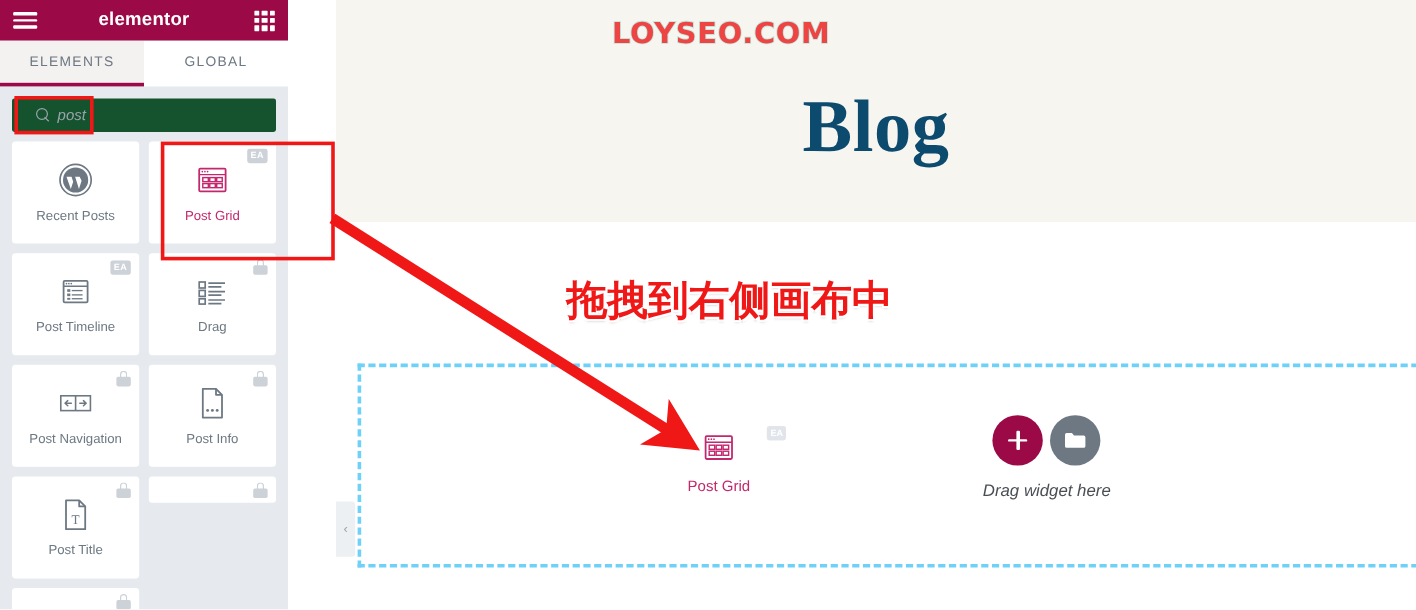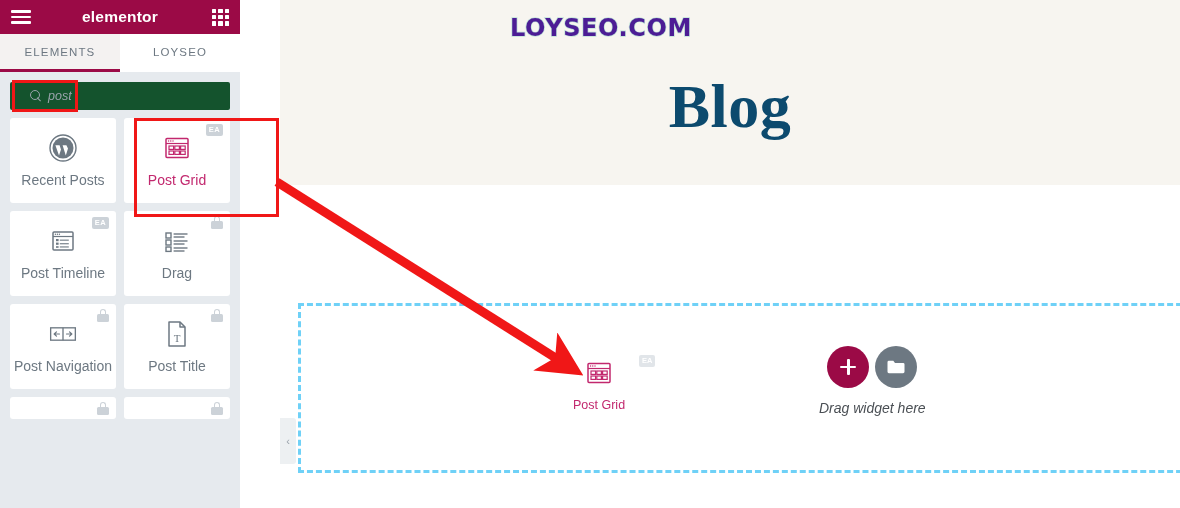--- a/index.html
+++ b/index.html
@@ -68,21 +68,21 @@
   
   #widgets {
     padding: 0 10px; display: grid;
     grid-template-columns: 1fr 1fr; gap: 8px;
   }
   .widget {
     background: #fff; border-radius: 3px; height: 85px;
     position: relative; display: flex; flex-direction: column;
     align-items: center; justify-content: center; gap: 9px; cursor: pointer;
   }
-  .widget .wlabel { font-size: 14px; color: #6d7882; }
+  .widget .wlabel { font-size: 11px; color: #6d7882; }
   .widget.pg .wlabel { color: #c2286e; }
   .badge-ea {
     position: absolute; right: 7px; top: 6px;
     background: #ccd2d8; color: #fff; font-size: 7.5px; font-weight: bold;
     letter-spacing: .4px; border-radius: 2px; padding: 2px 3px; line-height: 1;
   }
   .badge-lock { position: absolute; right: 7px; top: 5px; width: 12px; height: 13px; }
   .lock-body { position: absolute; left: 0; bottom: 0; width: 12px; height: 8px; background: #ccd2d8; border-radius: 1.5px; }
   .lock-shackle {
     position: absolute; left: 3px; top: 0; width: 6px; height: 6px;
@@ -111,21 +111,21 @@
     height: 185px; background: #f7f5f0;
     display: flex; align-items: center; justify-content: center;
   }
   #blog-title {
     font-family: "Liberation Serif", serif; font-size: 62px; color: #0c4a6e;
     font-weight: bold; letter-spacing: .5px; margin-top: 28px;
   }
   #watermark {
     position: absolute; left: 230px; top: 14px;
     font-size: 24px; font-weight: bold; letter-spacing: .6px;
-    color: #4c1d95;
+    color: #ef4444;
     -webkit-text-stroke: 1.4px #bfe3d8;
     paint-order: stroke fill;
     font-family: "DejaVu Sans", sans-serif;
   }
   #cn-annot {
     position: absolute; left: 192px; top: 228px;
     font-size: 34px; font-weight: bold; color: #f01717;
     font-family: "DejaVu Sans", sans-serif;
     text-shadow: 1.5px 1.5px 0 #fff, -1.5px 1.5px 0 #fff, 1.5px -1.5px 0 #fff,
                  -1.5px -1.5px 0 #fff, 0 2px 2px rgba(0,0,0,.12);
@@ -186,21 +186,21 @@
           <i></i>
           <i></i>
           <i></i>
           <i></i>
           <i></i>
       </div>
     </div>
 
     <div id="tabs">
       <div class="tab active">ELEMENTS</div>
-      <div class="tab inactive">LOYSEO</div>
+      <div class="tab inactive">GLOBAL</div>
     </div>
 
     <div id="searchwrap">
       <div id="searchbox">
         <span class="mag"></span>
         <span id="search-input">post</span>
       </div>
     </div>
 
     <div id="widgets">
@@ -277,20 +277,34 @@
         </span>
         <svg class="icon" viewBox="0 0 34 22">
           <rect x="3" y="4" width="28" height="14" fill="none" stroke="#6d7882" stroke-width="1.5"></rect>
           <line x1="17" y1="4" x2="17" y2="18" stroke="#6d7882" stroke-width="1.5"></line>
           <path d="M13 11 H7 M9.6 8.6 L7 11 L9.6 13.4" fill="none" stroke="#6d7882" stroke-width="1.4" stroke-linecap="round" stroke-linejoin="round"></path>
           <path d="M21 11 H27 M24.4 8.6 L27 11 L24.4 13.4" fill="none" stroke="#6d7882" stroke-width="1.4" stroke-linecap="round" stroke-linejoin="round"></path>
         </svg>
         <div class="wlabel">Post Navigation</div>
       </div>
 
+      <div class="widget">
+        <span class="badge-lock">
+          <span class="lock-shackle"></span>
+            <span class="lock-body"></span>
+        </span>
+        <svg class="icon" viewBox="0 0 26 30">
+          <path d="M5 3 h11 l5 5 v19 h-16 z" fill="none" stroke="#6d7882" stroke-width="1.5" stroke-linejoin="round"></path>
+          <path d="M16 3 v5 h5" fill="none" stroke="#6d7882" stroke-width="1.5" stroke-linejoin="round"></path>
+          <circle cx="9" cy="21" r="1.2" fill="#6d7882"></circle>
+          <circle cx="13" cy="21" r="1.2" fill="#6d7882"></circle>
+          <circle cx="17" cy="21" r="1.2" fill="#6d7882"></circle>
+        </svg>
+        <div class="wlabel">Post Info</div>
+      </div>
 
       <div class="widget">
         <span class="badge-lock">
           <span class="lock-shackle"></span>
             <span class="lock-body"></span>
         </span>
         <svg class="icon" viewBox="0 0 26 30">
           <path d="M5 3 h11 l5 5 v19 h-16 z" fill="none" stroke="#6d7882" stroke-width="1.5" stroke-linejoin="round"></path>
           <path d="M16 3 v5 h5" fill="none" stroke="#6d7882" stroke-width="1.5" stroke-linejoin="round"></path>
           <text x="13" y="23" font-family="Liberation Serif, serif" font-size="11" fill="#6d7882" text-anchor="middle">T</text>
@@ -317,20 +331,21 @@
   <div id="collapse">‹</div>
 
   <div id="canvas">
 
     <div id="hero">
       <div id="blog-title">Blog</div>
     </div>
 
     <div id="watermark">LOYSEO.COM</div>
 
+    <div id="cn-annot">拖拽到右侧画布中</div>
 
     <div id="dropzone">
 
       <div id="ghost">
         <span id="ghost-badge">EA</span>
         <svg width="30" height="30" viewBox="0 0 30 30">
           <rect x="4" y="5.5" width="22" height="19" fill="none" stroke="#c2286e" stroke-width="1.5" rx="1"></rect>
           <line x1="4" y1="10.5" x2="26" y2="10.5" stroke="#c2286e" stroke-width="1.2"></line>
           <circle cx="6.6" cy="8" r=".7" fill="#c2286e"></circle>
             <circle cx="8.8" cy="8" r=".7" fill="#c2286e"></circle>

